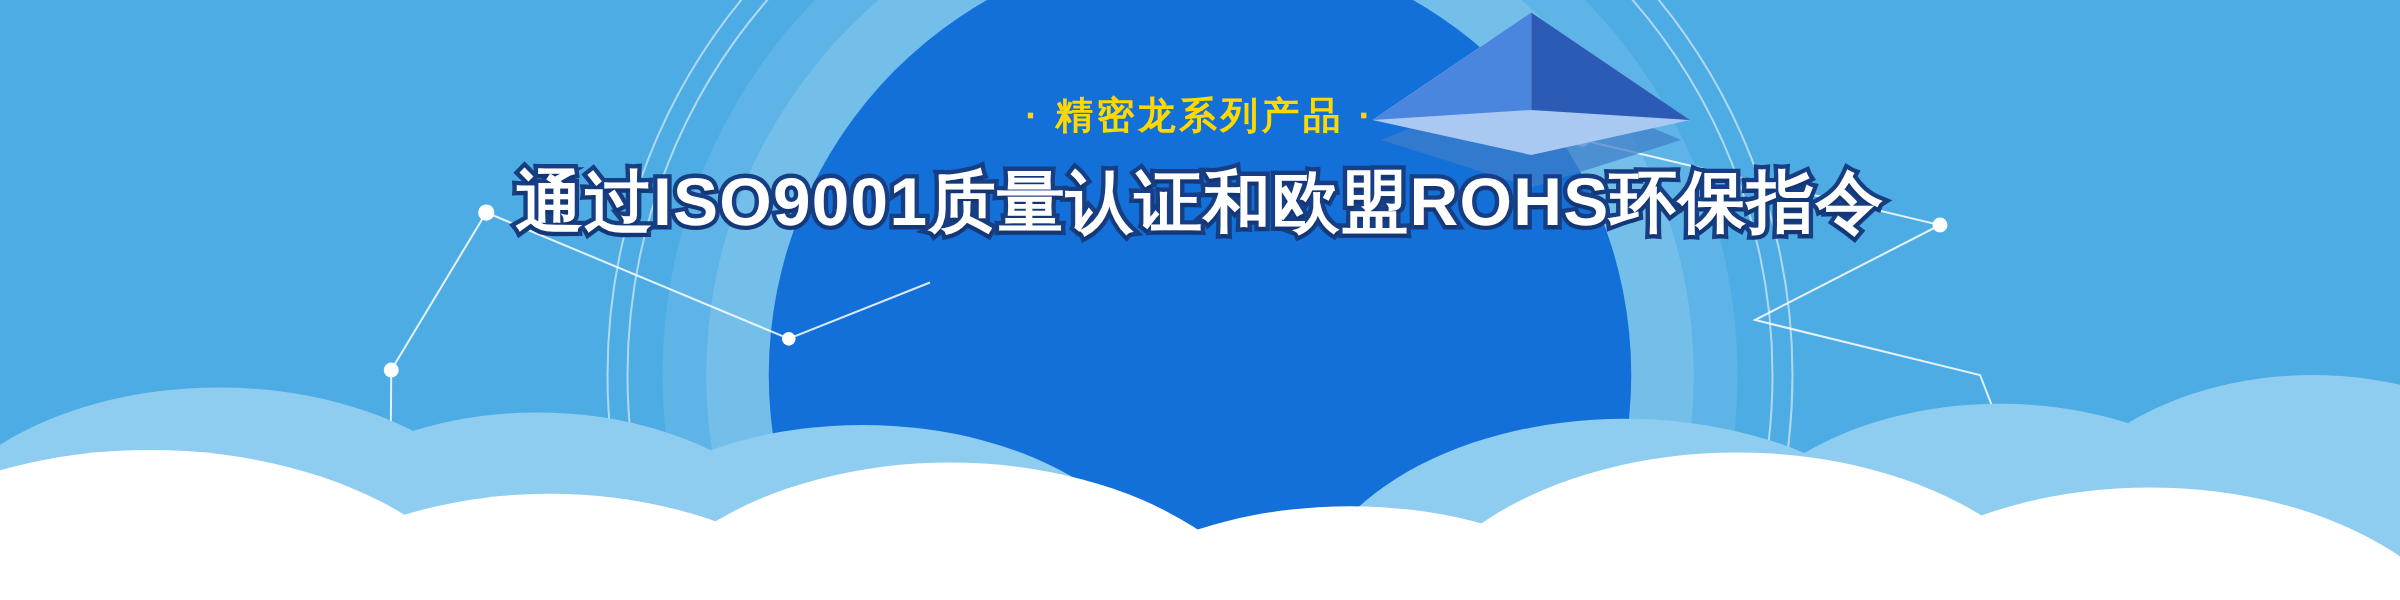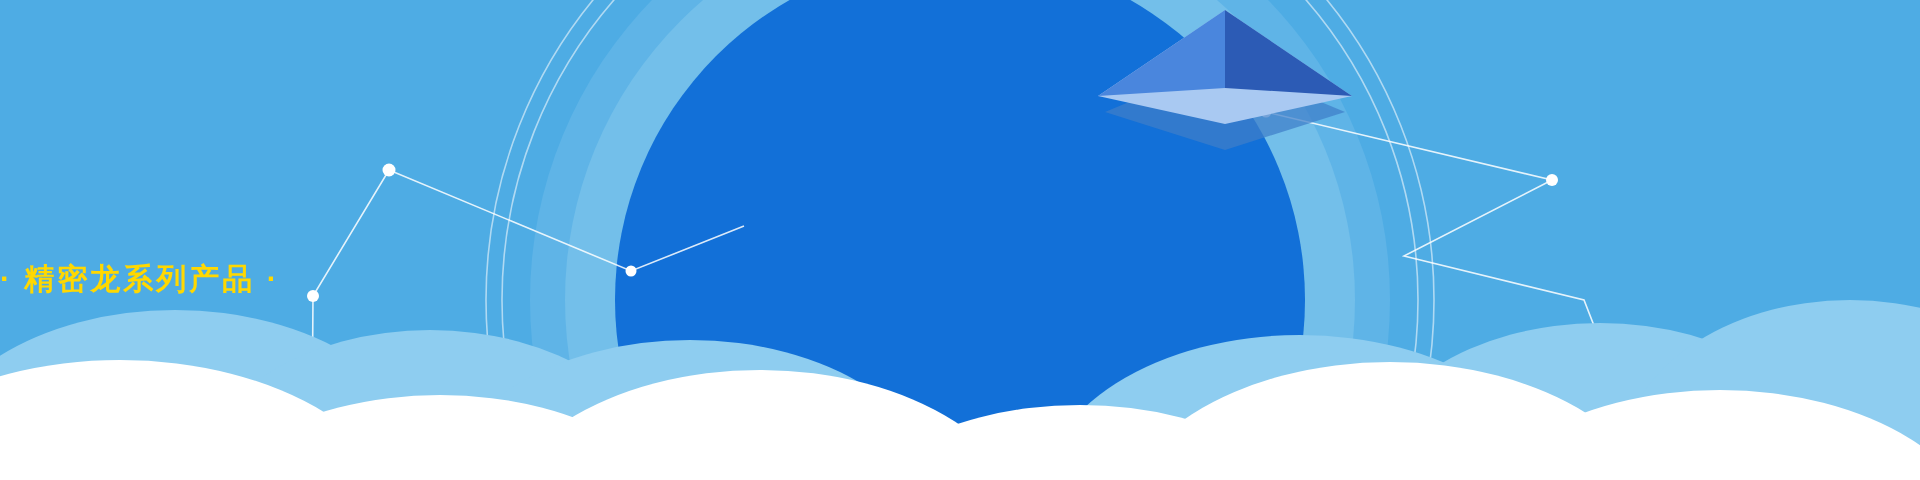--- a/index.html
+++ b/index.html
@@ -10,21 +10,21 @@
   }
   #banner{
     position:relative;width:1920px;height:480px;overflow:hidden;
     background:#4eace4;
   }
   #bgsvg{position:absolute;inset:0;width:1920px;height:480px;display:block;}
 
   
   .textstack{
     position:absolute;left:0;top:0;width:1920px;height:480px;
-    display:flex;flex-direction:row;align-items:center;
+    display:flex;flex-direction:column;align-items:center;
     pointer-events:none;
   }
   .eyebrow{
     margin-top:78px;
     font-size:30px;font-weight:bold;color:#ffd800;
     letter-spacing:3px;line-height:1;
     white-space:nowrap;
   }
   .headline{
     margin-top:26px;
@@ -132,16 +132,17 @@
       <ellipse cx="1390" cy="540" rx="280" ry="178"></ellipse>
       <ellipse cx="1720" cy="558" rx="270" ry="168"></ellipse>
       <rect x="0" y="430" width="1920" height="60" opacity="0"></rect>
     </g>
   </svg>
 
   <div class="textstack">
 
     <div class="eyebrow">· 精密龙系列产品 ·</div>
 
+    <div class="headline">通过ISO9001质量认证和欧盟ROHS环保指令</div>
 
   </div>
 
 </div>
 
 </body></html>

